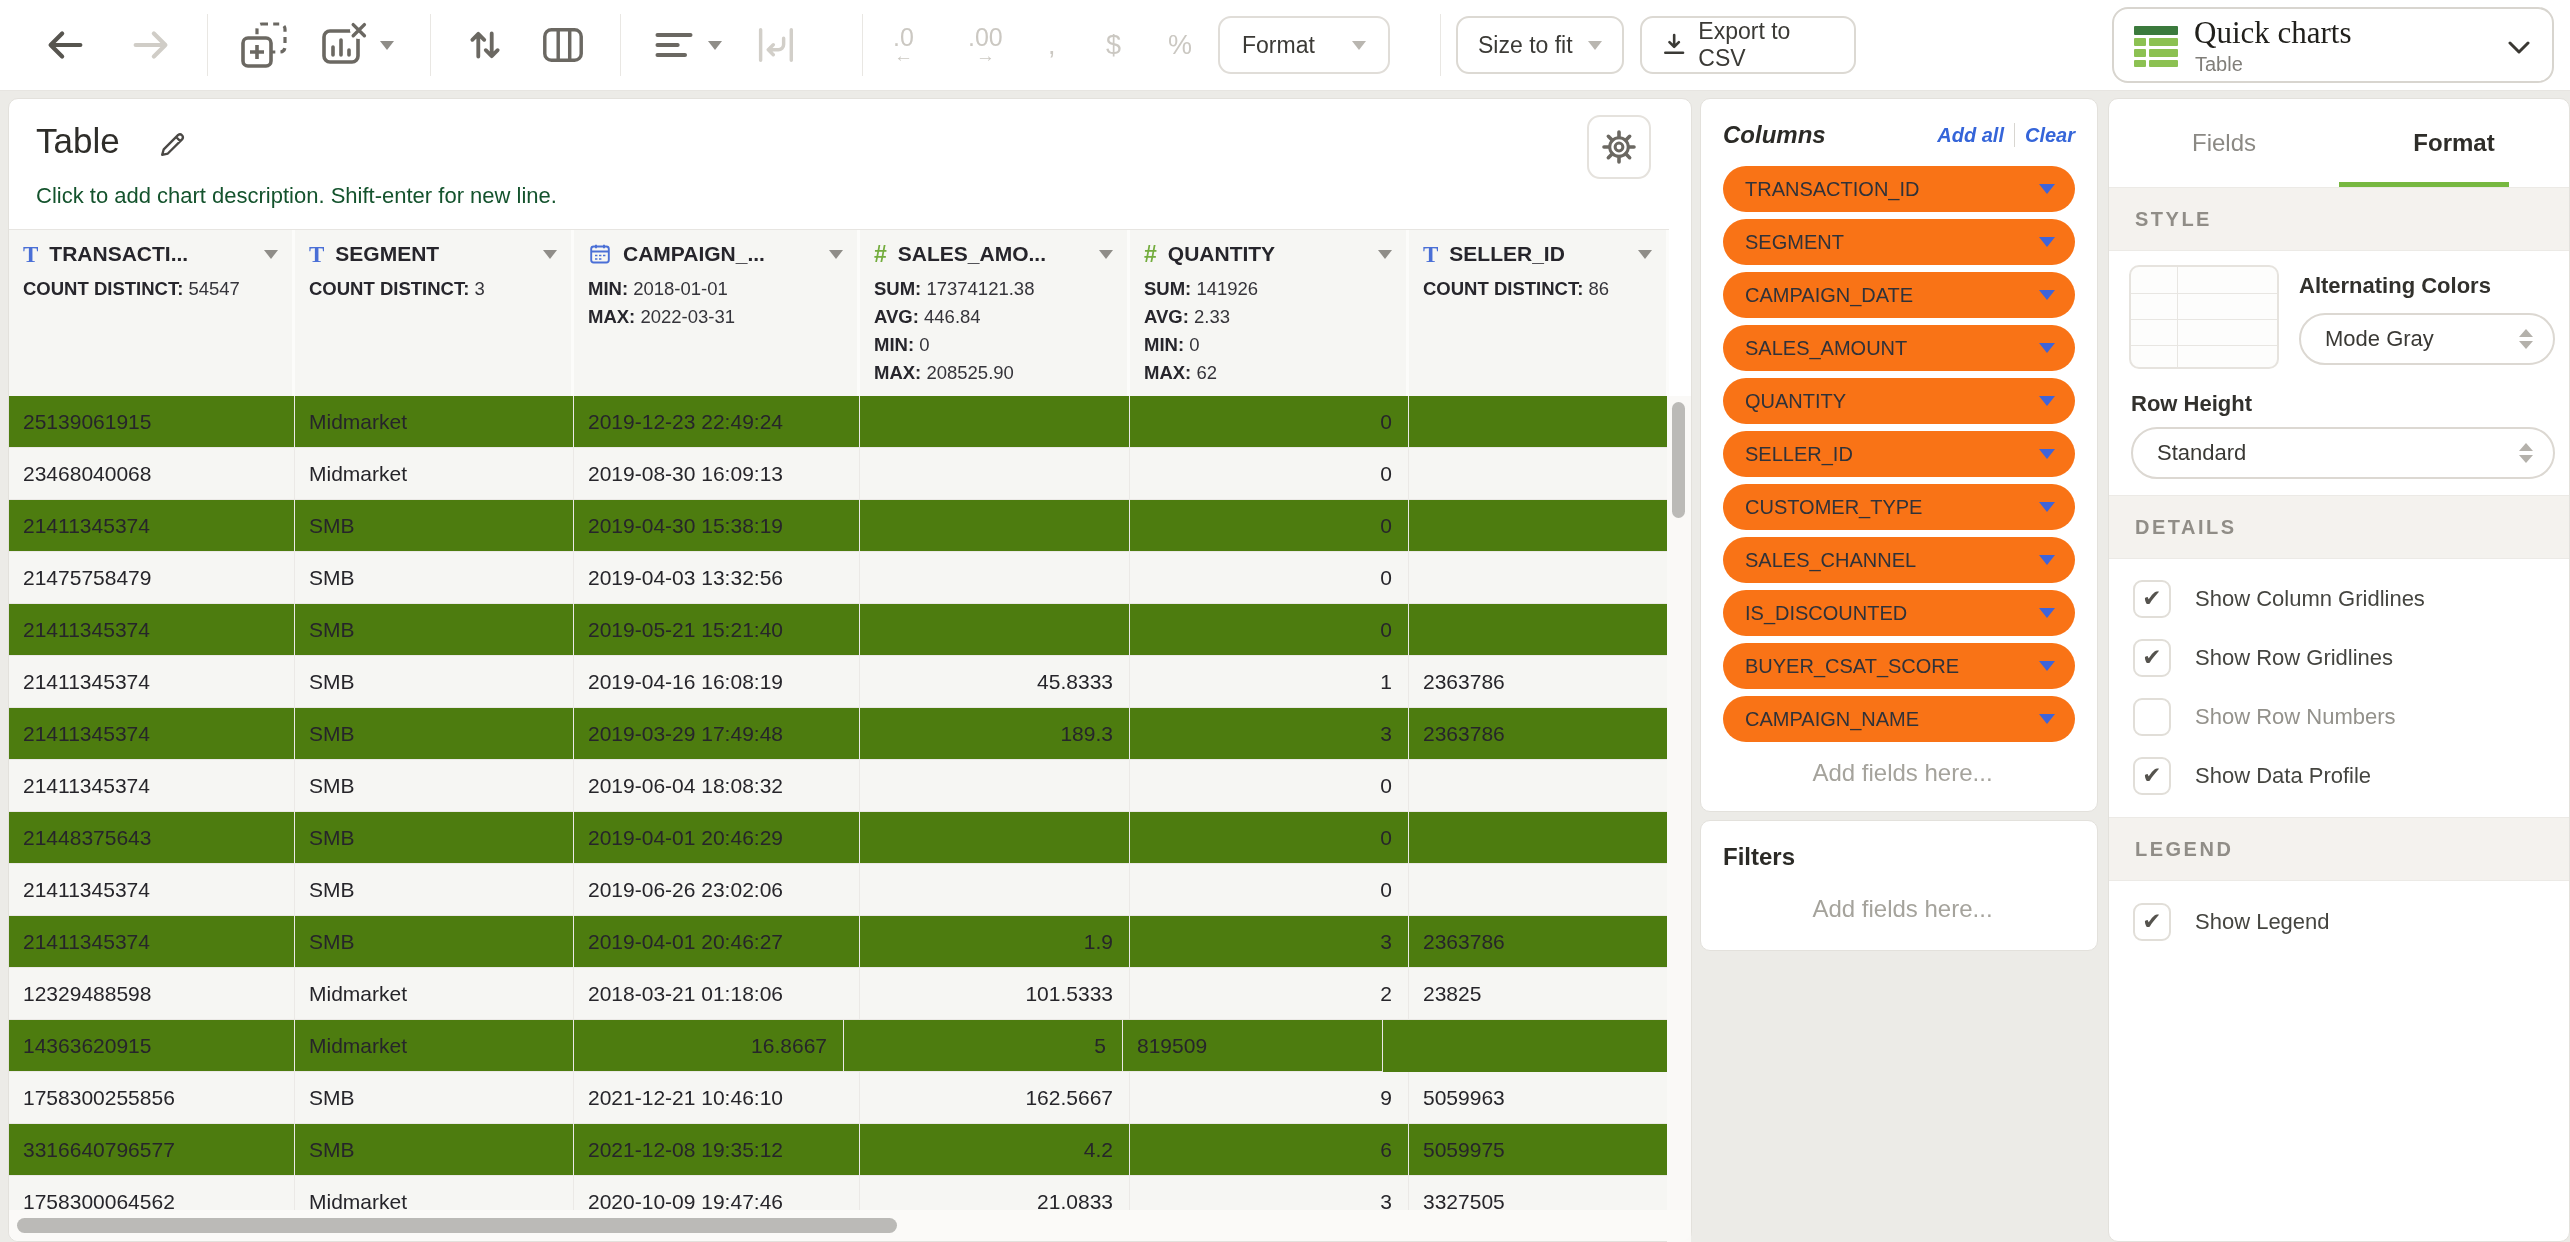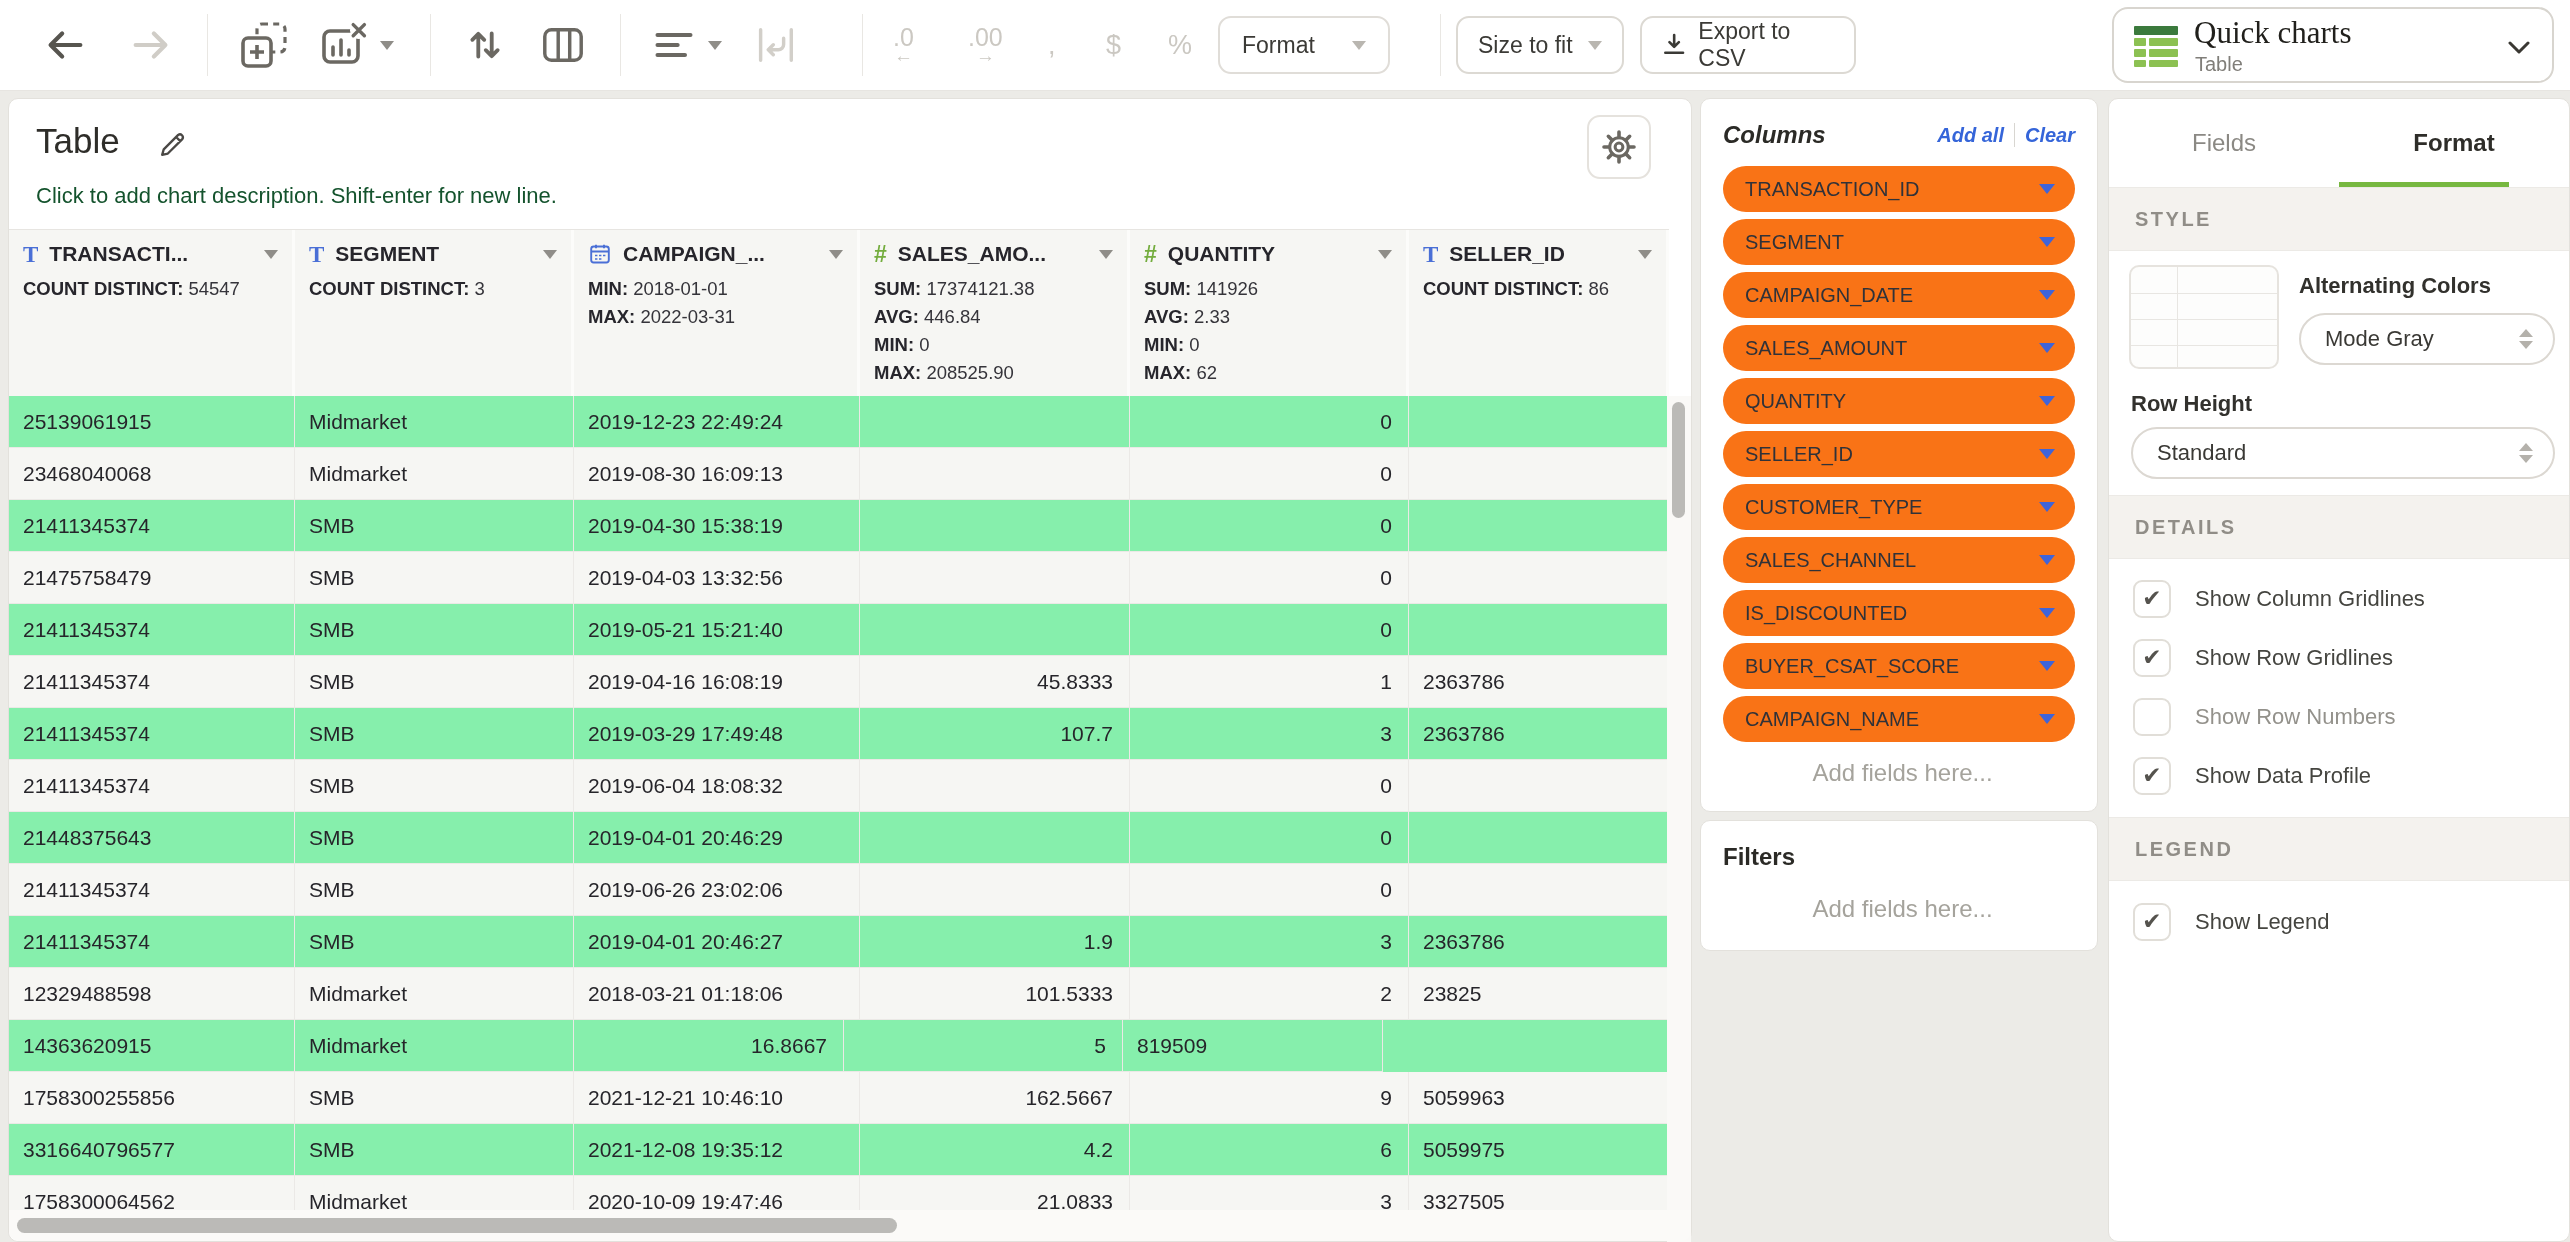--- a/index.html
+++ b/index.html
@@ -39,21 +39,21 @@
   .hcell{position:relative;box-sizing:border-box;border-right:3px solid #fcfcfa;padding:12px 14px 0 14px;flex:none;}
   .hname{display:flex;align-items:center;gap:11px;font-weight:bold;font-size:21px;color:#26252b;white-space:nowrap;}
   .hname .lbl{overflow:hidden;}
   .hcaret{margin-left:auto;}
   .type-ico{font-size:23px;font-weight:bold;line-height:23px;}
   .ico-blue{color:#4a6fd6;font-family:"Liberation Serif","DejaVu Serif",serif;}
   .ico-green{color:#74ad3e;}
   .hstats{margin-top:9px;font-size:18.5px;color:#35343a;line-height:28px;white-space:nowrap;}
   .hstats b{color:#27262c;}
   .tbody{position:absolute;left:0;top:297px;width:1660px;height:847px;overflow:hidden;}
-  .trow{display:flex;height:52px;background:#86efac;}
+  .trow{display:flex;height:52px;background:#4d7c0f;}
   .trow.alt{background:#f6f6f3;}
   .tcell{box-sizing:border-box;border-right:1px solid #ebe9e6;border-bottom:1px solid #ebe9e6;
          padding:0 16px 0 14px;font-size:21px;line-height:51px;white-space:nowrap;overflow:hidden;flex:none;color:#26252a;}
   .al-r{text-align:right;}
   .c0{width:286px}.c1{width:279px}.c2{width:286px}.c3{width:270px}.c4{width:279px}.c5{width:260px}
   .vtrack{position:absolute;right:0;top:297px;width:24px;height:847px;background:#faf9f7;}
   .vthumb{position:absolute;left:5px;top:6px;width:13px;height:116px;background:#bbbab7;border-radius:7px;}
   .htrack{position:absolute;left:0;bottom:0;width:100%;height:31px;background:#fbfaf8;border-radius:0 0 10px 10px;}
   .hthumb{position:absolute;left:8px;top:8px;width:880px;height:15px;background:#bbbab7;border-radius:8px;}
   
@@ -338,21 +338,21 @@
           <div class="tcell c1">SMB</div>
           <div class="tcell c2">2019-04-16 16:08:19</div>
           <div class="tcell c3 al-r">45.8333</div>
           <div class="tcell c4 al-r">1</div>
           <div class="tcell c5">2363786</div>
         </div>
         <div class="trow">
           <div class="tcell c0">21411345374</div>
           <div class="tcell c1">SMB</div>
           <div class="tcell c2">2019-03-29 17:49:48</div>
-          <div class="tcell c3 al-r">107.7</div>
+          <div class="tcell c3 al-r">189.3</div>
           <div class="tcell c4 al-r">3</div>
           <div class="tcell c5">2363786</div>
         </div>
         <div class="trow alt">
           <div class="tcell c0">21411345374</div>
           <div class="tcell c1">SMB</div>
           <div class="tcell c2">2019-06-04 18:08:32</div>
           <div class="tcell c3 al-r"></div>
           <div class="tcell c4 al-r">0</div>
           <div class="tcell c5"></div>

